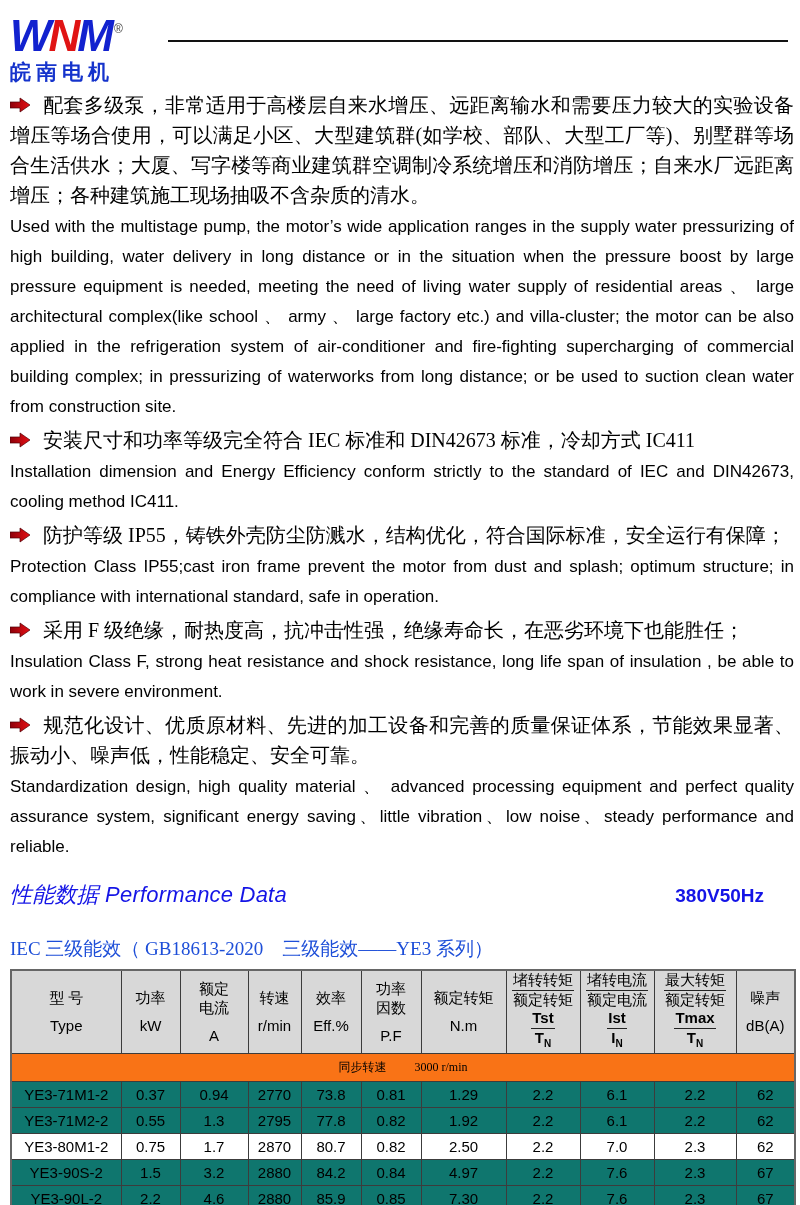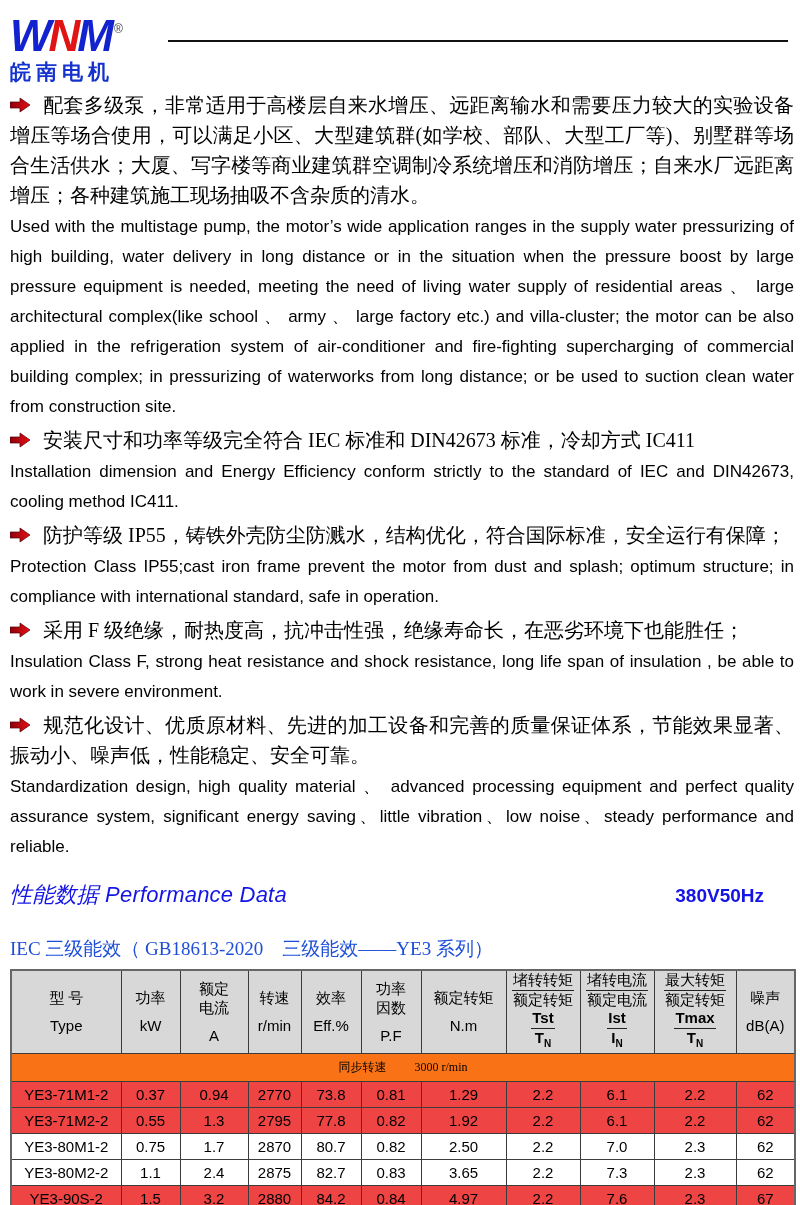--- a/index.html
+++ b/index.html
@@ -41,21 +41,21 @@
   th.frac .h-cn  { line-height:18px; margin:0; }
   th.frac .h-sym { line-height:18px; margin:0; font-weight:700; }
   .u { display:inline-block; border-bottom:1px solid #222; padding:0 1px 1px; }
   th.frac sub { font-size:10px; font-weight:700; }
 
   .sync-row td { height:27px; background:#f97316; font-family:Liberation Serif, serif;
                  font-size:12px; color:#000; }
   .sync-gap { display:inline-block; width:28px; }
   .data-row td { height:25px; background:#fff; font-family:"Liberation Sans",sans-serif;
                  font-size:15px; color:#000; }
-  .data-row.blue td { background:#ef4444; }
+  .data-row.blue td { background:#0f766e; }
 </style>
 </head>
 <body>
 
 <svg width="0" height="0" style="position:absolute">
   <defs>
     <linearGradient id="arrow-grad" x1="0" y1="0" x2="1" y2="0">
       <stop offset="0" stop-color="#8c000a"></stop>
       <stop offset="1" stop-color="#e70f14"></stop>
     </linearGradient>
@@ -225,33 +225,20 @@
             <td>1.7</td>
             <td>2870</td>
             <td>80.7</td>
             <td>0.82</td>
             <td>2.50</td>
             <td>2.2</td>
             <td>7.0</td>
             <td>2.3</td>
             <td>62</td>
           </tr>
-          <tr class="data-row">
-            <td>YE3-80M2-2</td>
-            <td>1.1</td>
-            <td>2.4</td>
-            <td>2875</td>
-            <td>82.7</td>
-            <td>0.83</td>
-            <td>3.65</td>
-            <td>2.2</td>
-            <td>7.3</td>
-            <td>2.3</td>
-            <td>62</td>
-          </tr>
           <tr class="data-row blue">
             <td>YE3-90S-2</td>
             <td>1.5</td>
             <td>3.2</td>
             <td>2880</td>
             <td>84.2</td>
             <td>0.84</td>
             <td>4.97</td>
             <td>2.2</td>
             <td>7.6</td>

